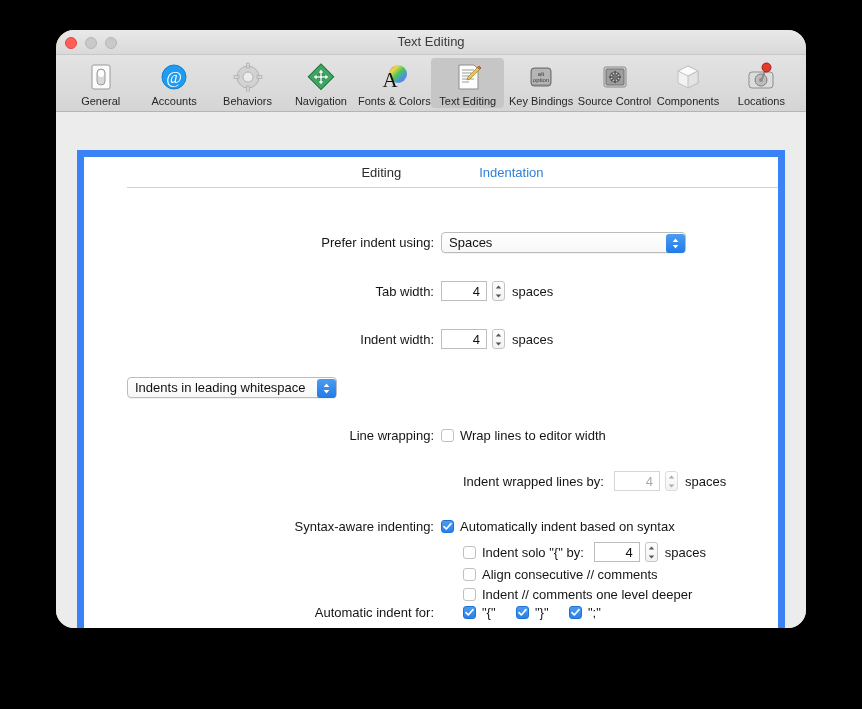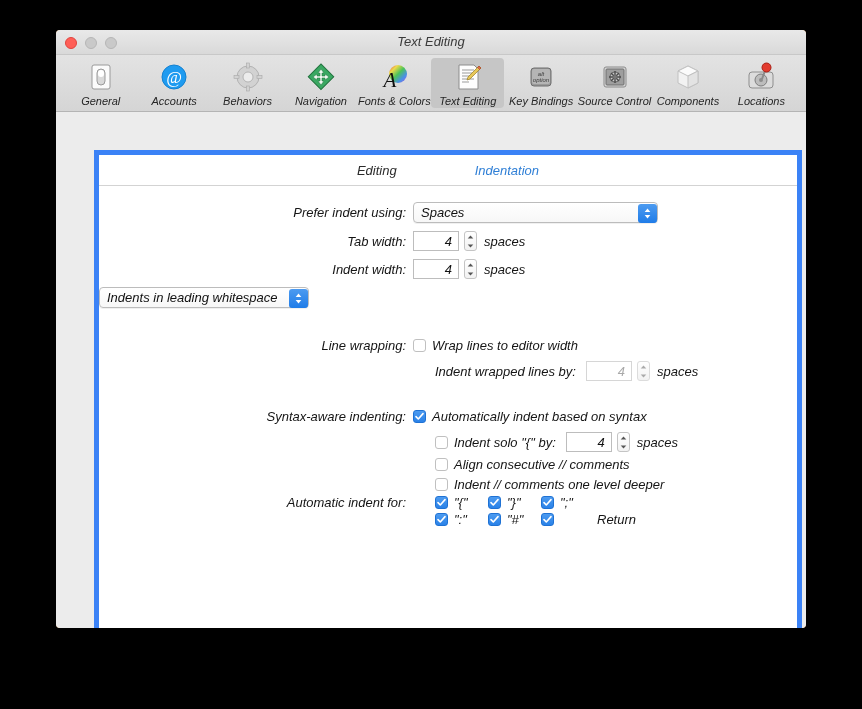--- a/index.html
+++ b/index.html
@@ -14,24 +14,23 @@
   }
 
   
   .window {
     position: absolute;
     left: 56px;
     top: 30px;
     width: 750px;
     height: 598px;
     background: #fdba74;
-    border-radius: 4px;
+    border-radius: 18px;
     overflow: hidden;
     box-shadow: 0 0 0 1px rgba(0,0,0,0.25);
-    font-style: italic;
   }
 
   
   .titlebar {
     position: relative;
     height: 24px;
     background: linear-gradient(to bottom, #e9e9e9 0%, #d9d9d9 100%);
     border-bottom: 1px solid #c8c8c8;
   }
   .traffic {
@@ -99,27 +98,28 @@
   .content {
     position: absolute;
     top: 82px;
     left: 0;
     right: 0;
     bottom: 0;
     background: #ececec;
   }
   .panel {
     position: absolute;
-    left: 38px;
+    left: 21px;
     top: 38px;
     width: 708px;
     height: 485px;
     background: #ffffff;
-    border: 5px solid #3b82f6;
-    box-sizing: border-box;
+    border: 7px solid #3b82f6;
+    box-sizing: border-box;
+    padding-left: 43px;
   }
 
   
   .tabbar {
     height: 30px;
     display: flex;
     align-items: center;
     justify-content: center;
     gap: 30px;
     border-bottom: 1px solid #d3d3d3;
@@ -135,20 +135,21 @@
   .form {
     position: relative;
     padding-top: 16px;
     font-size: 13px;
     color: #161616;
   }
   .row {
     display: flex;
     align-items: center;
     margin-bottom: 8px;
+    margin-top: 28px;
   }
   .lbl {
     width: 314px;
     text-align: right;
     padding-right: 7px;
     box-sizing: border-box;
     font-size: 13px;
     color: #151515;
     white-space: nowrap;
   }

